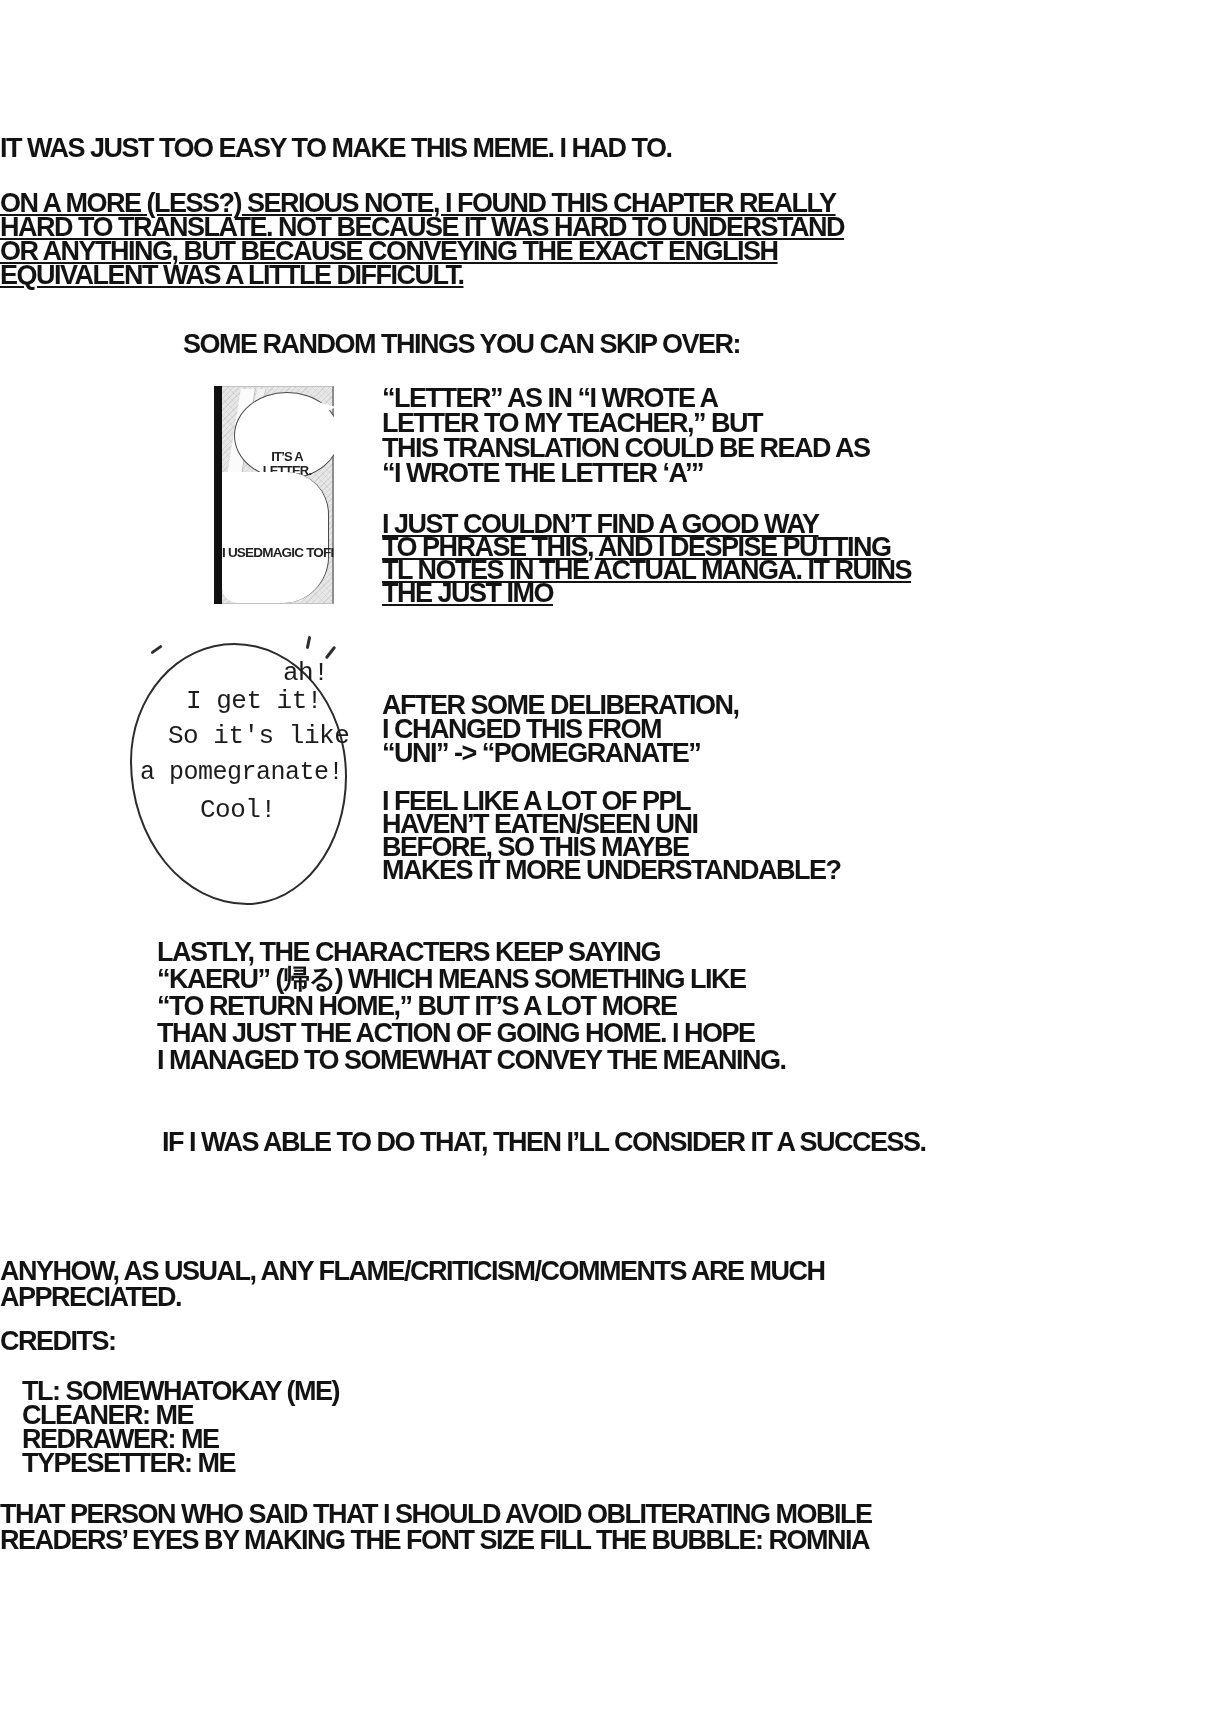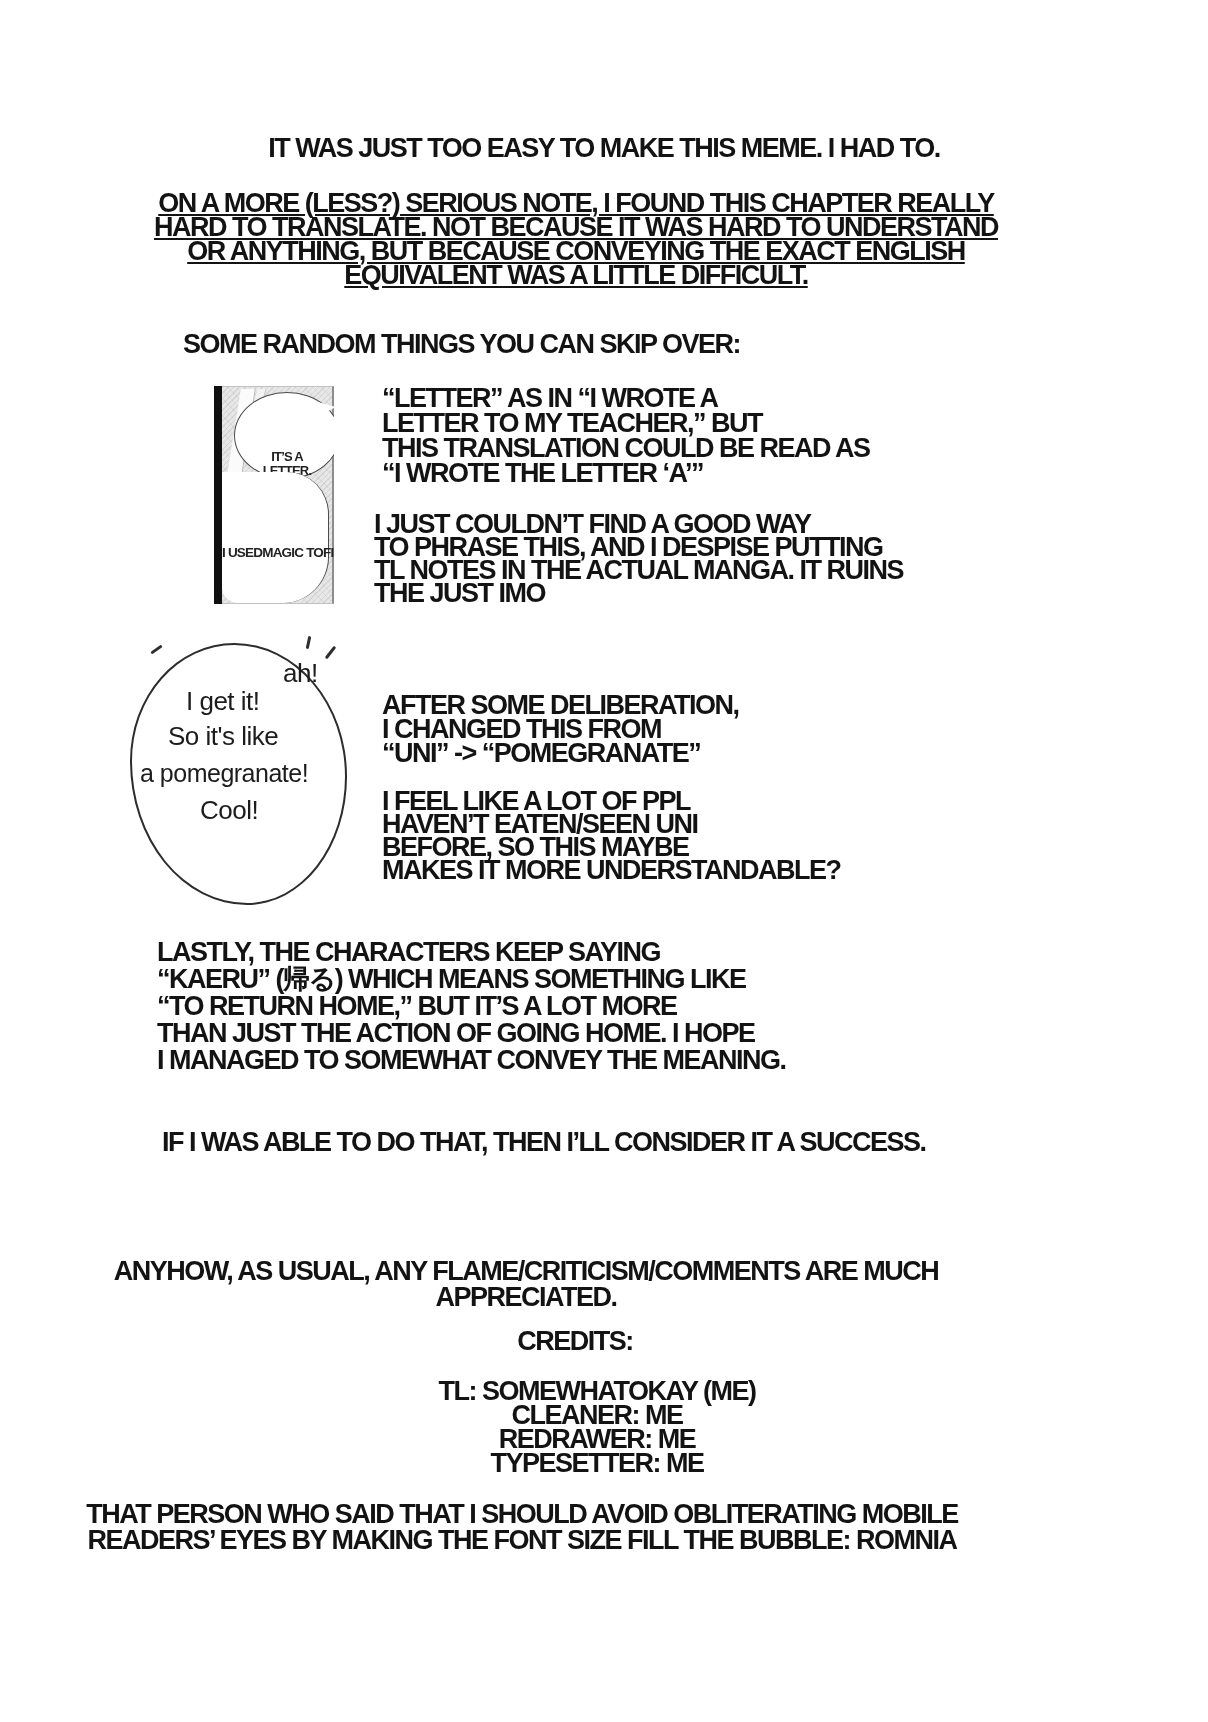--- a/index.html
+++ b/index.html
@@ -7,21 +7,21 @@
     position:relative;width:1208px;height:1722px;background:#ffffff;
     font-family:"Liberation Sans","DejaVu Sans",sans-serif;
     color:#111;overflow:hidden;
   }
   
   .comic{
     font-weight:bold;font-size:27px;letter-spacing:-1.5px;line-height:25px;
     color:#131313;white-space:nowrap;
   }
   .block{position:absolute;}
-  .center{text-align:center;}
+  .center{}
   
   .panel{position:absolute;left:214px;top:386px;width:120px;height:218px;overflow:hidden;}
   .panel-bar{position:absolute;left:0;top:0;bottom:0;width:8px;background:#101010;}
   .panel-tone{
     position:absolute;left:8px;top:0;bottom:0;right:0;background:#e7e7e7;
     background-image:
       repeating-linear-gradient(135deg, rgba(60,60,60,.10) 0 1px, transparent 1px 4px),
       repeating-linear-gradient(45deg, rgba(60,60,60,.05) 0 1px, transparent 1px 6px);
     border-top:1px solid #c2c2c2;border-bottom:1px solid #c2c2c2;border-right:2px solid #8d8d8d;
   }
@@ -42,21 +42,21 @@
     display:flex;flex-direction:row;align-items:center;justify-content:flex-start;padding-top:32px;box-sizing:border-box;
   }
   .pbubble2-text{font-weight:bold;font-size:13.5px;line-height:14.5px;letter-spacing:-0.8px;color:#222;text-align:center;white-space:nowrap;}
   
   .big-bubble{
     position:absolute;left:130px;top:643px;width:213px;height:258px;background:#fff;
     border:2.5px solid #2c2c2c;
     border-radius:48% 52% 46% 54% / 45% 51% 49% 55%;
   }
   .hand{
-    position:absolute;font-family:Liberation Sans, sans-serif;
+    position:absolute;font-family:Liberation Mono, monospace;
     font-weight:normal;font-size:26px;letter-spacing:-0.5px;color:#1c1c1c;white-space:nowrap;line-height:30px;text-align:right;
   }
   .dash{position:absolute;background:#2e2e2e;border-radius:2px;}
   .dash-left{left:150px;top:648px;width:13px;height:3px;transform:rotate(-35deg);}
   .dash-right-1{left:307px;top:636px;width:3px;height:13px;transform:rotate(12deg);}
   .dash-right-2{left:329px;top:645px;width:3px;height:15px;transform:rotate(38deg);}
 </style>
 </head>
 <body>
 
@@ -93,21 +93,21 @@
     </div>
   </div>
 
   <div class="block comic" style="left:382px;top:386px;line-height:25px;">
     <div>“LETTER” AS IN “I WROTE A</div>
     <div>LETTER TO MY TEACHER,” BUT</div>
     <div>THIS TRANSLATION COULD BE READ AS</div>
     <div>“I WROTE THE LETTER ‘A’”</div>
   </div>
 
-  <div class="block comic" style="left:374px;top:513px;line-height:23px;">
+  <div class="block comic" style="left:382px;top:513px;line-height:23px;text-decoration:underline;">
     <div>I JUST COULDN’T FIND A GOOD WAY</div>
     <div>TO PHRASE THIS, AND I DESPISE PUTTING</div>
     <div>TL NOTES IN THE ACTUAL MANGA. IT RUINS</div>
     <div>THE JUST IMO</div>
   </div>
 
   <div class="big-bubble"></div>
   <div class="hand" style="left:283px;top:658px;">ah!</div>
   <div class="hand" style="left:186px;top:686px;">I get it!</div>
   <div class="hand" style="left:168px;top:721px;">So it's like</div>

